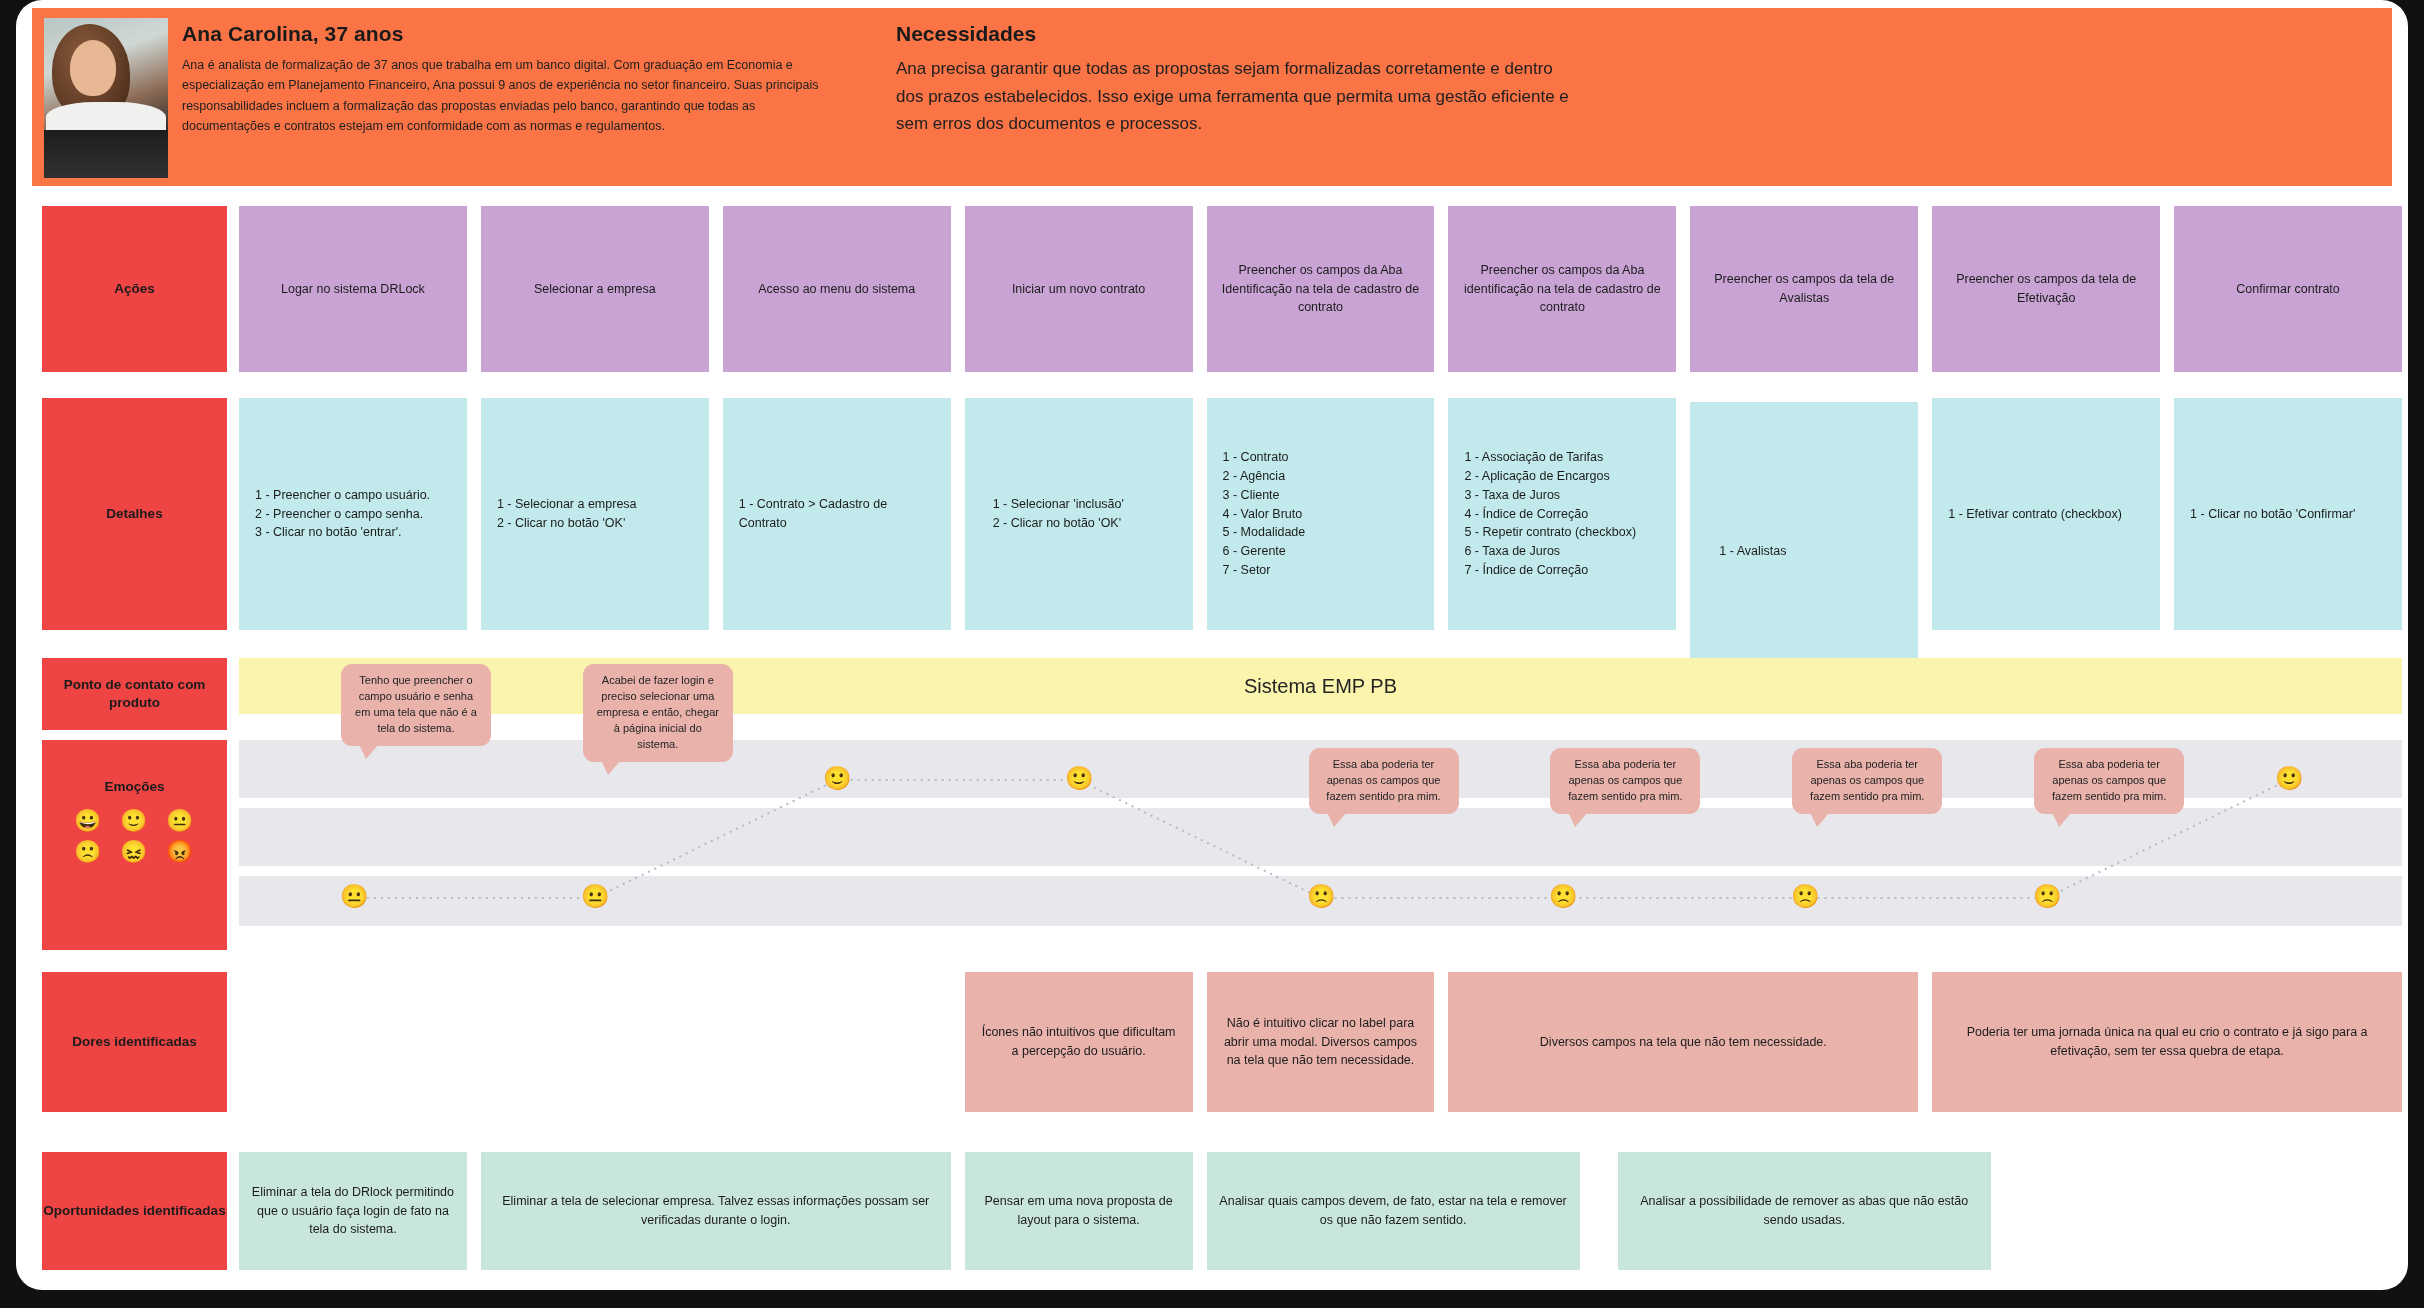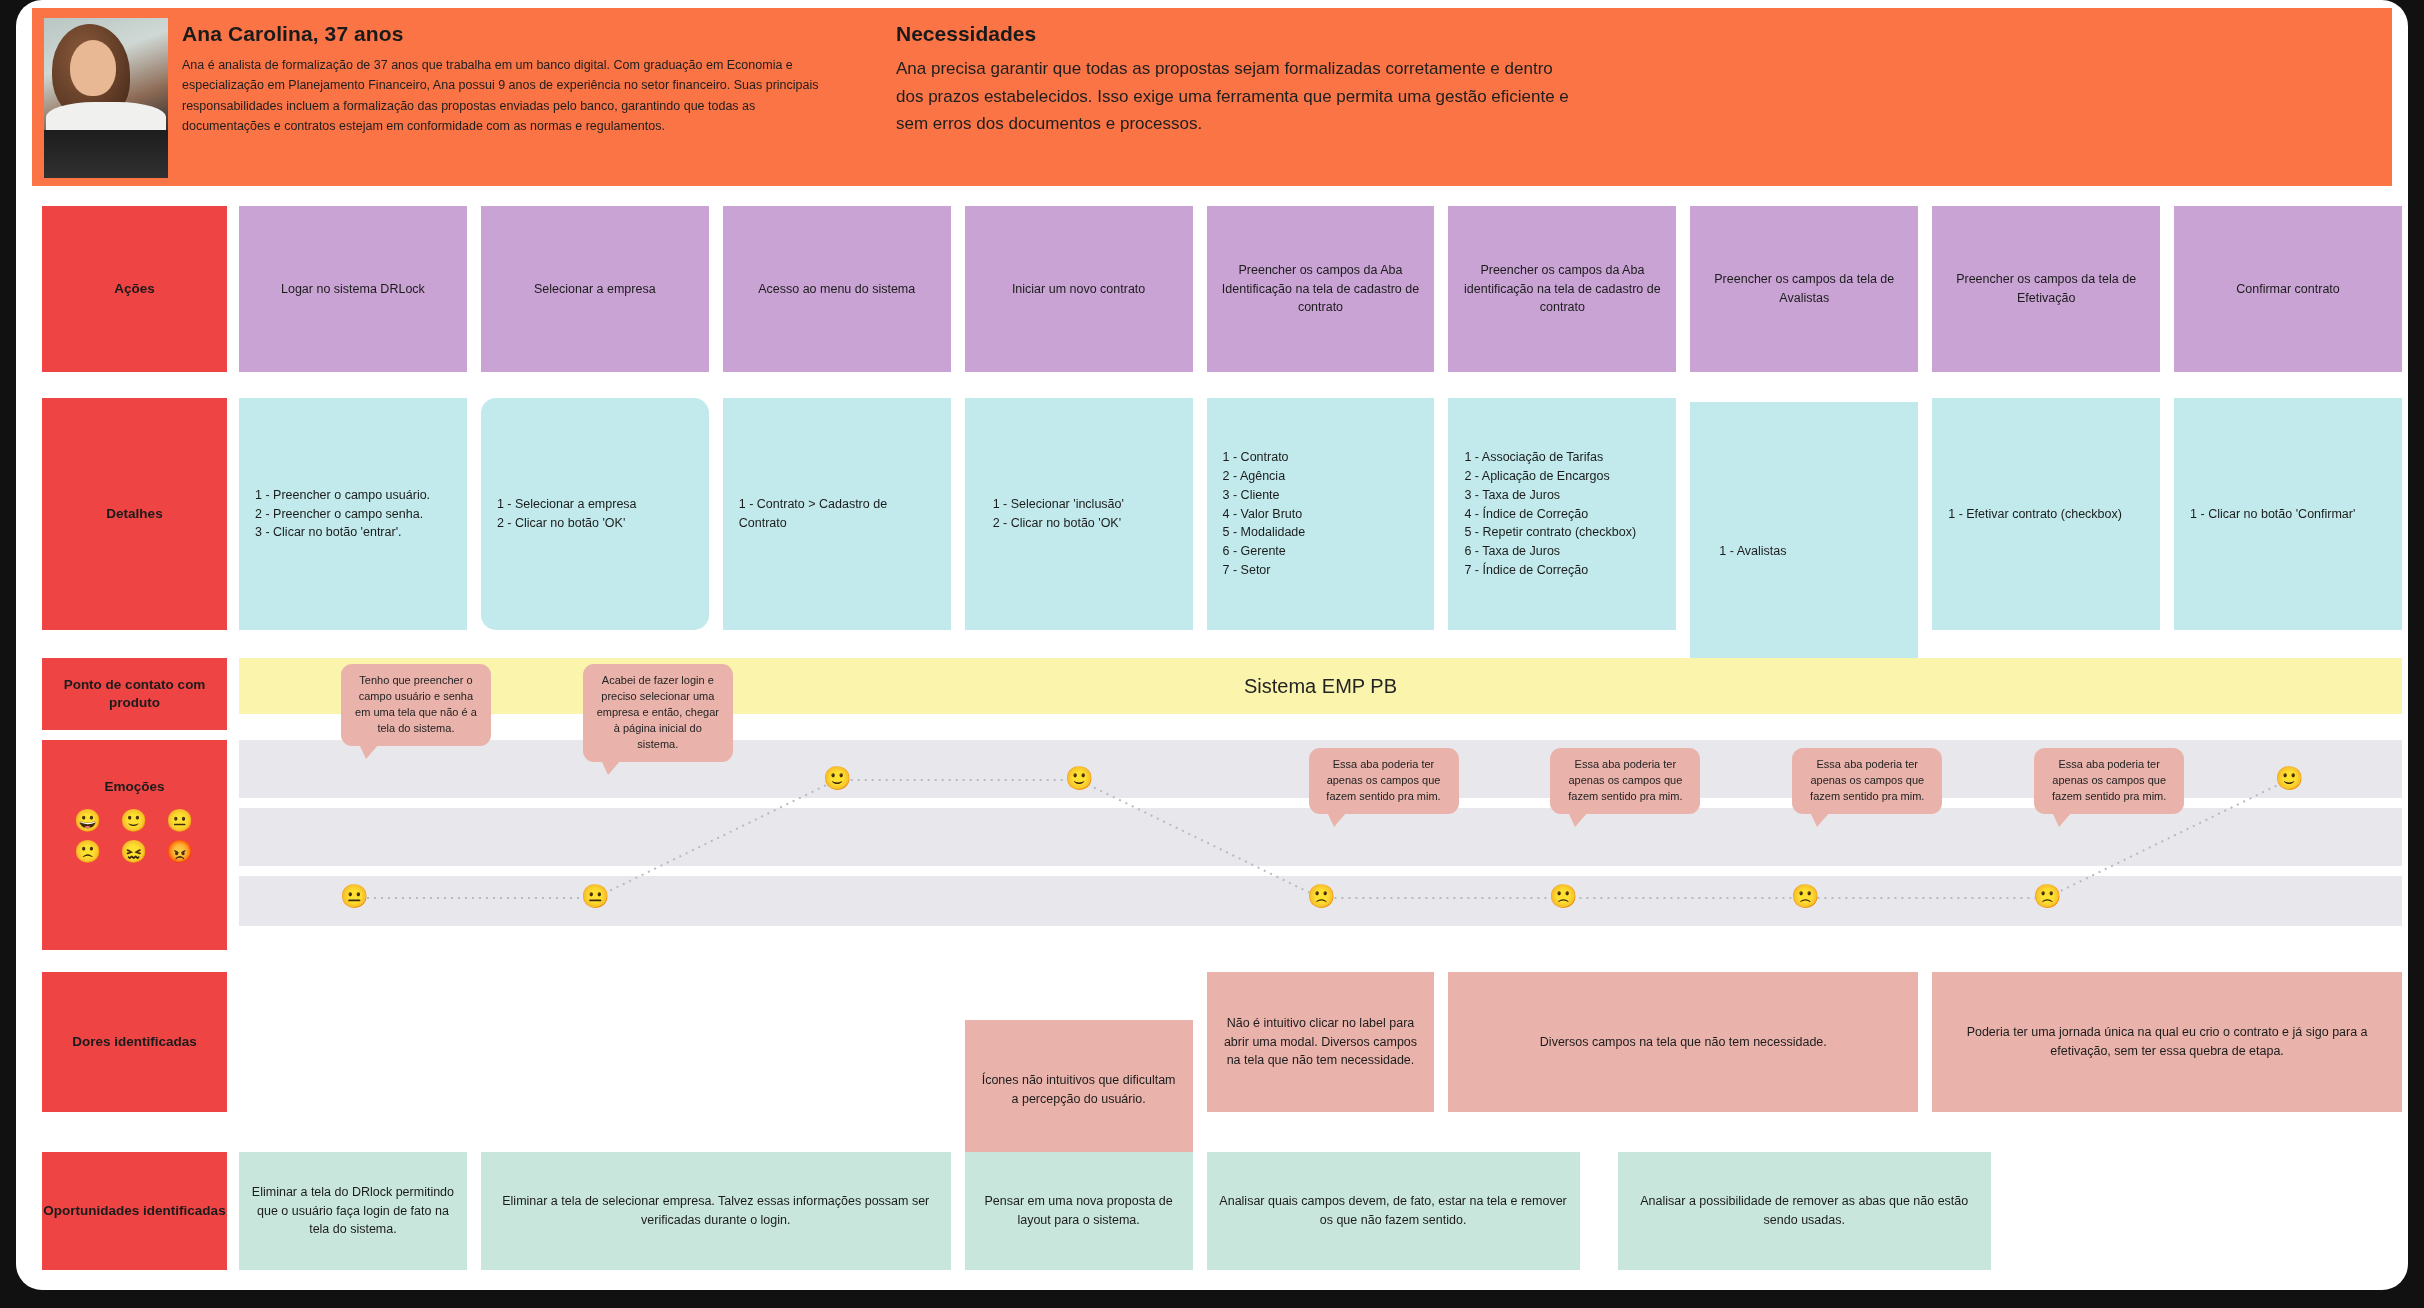--- a/index.html
+++ b/index.html
@@ -126,21 +126,21 @@
         <div class="cell purple" style="left: 1935.11px; width: 227.889px; height: 166px; top: 0px;">Confirmar contrato</div>
       </div>
   </section>
 
   <section class="row" id="row-detalhes" style="top:398px; height:232px;">
     <div class="rowlabel" style="height:232px;">Detalhes</div>
     <div class="track" id="track-detalhes">
         <div class="cell cyan left" style="left: 0px; width: 227.889px; height: 232px; top: 0px; white-space: pre-line; padding: 14px 16px;">1 - Preencher o campo usuário.
  2 - Preencher o campo senha.
 3 - Clicar no botão 'entrar'.</div>
-        <div class="cell cyan left" style="left: 241.889px; width: 227.889px; height: 232px; top: 0px; white-space: pre-line; padding: 14px 16px; border-radius: 15px;">1 - Selecionar a empresa
+        <div class="cell cyan left" style="left: 241.889px; width: 227.889px; height: 232px; top: 0px; white-space: pre-line; padding: 14px 16px;">1 - Selecionar a empresa
 2 - Clicar no botão 'OK'</div>
         <div class="cell cyan left" style="left: 483.778px; width: 227.889px; height: 232px; top: 0px; white-space: pre-line; padding: 14px 16px;">1 - Contrato &gt; Cadastro de Contrato</div>
         <div class="cell cyan left" style="left: 725.667px; width: 227.889px; height: 232px; top: 0px; white-space: pre-line; padding: 14px 28px;">1 - Selecionar 'inclusão'
 2 - Clicar no botão 'OK'</div>
         <div class="cell cyan left" style="left: 967.556px; width: 227.889px; height: 232px; top: 0px; white-space: pre-line; padding: 14px 16px;">1 - Contrato
 2 - Agência
 3 - Cliente
 4 - Valor Bruto
 5 - Modalidade
 6 - Gerente
@@ -202,21 +202,21 @@
           <div class="bubble" style="width: 150px; left: 1311.39px; top: 8px;">Essa aba poderia ter apenas os campos que fazem sentido pra mim.</div>
           <div class="bubble" style="width: 150px; left: 1553.28px; top: 8px;">Essa aba poderia ter apenas os campos que fazem sentido pra mim.</div>
           <div class="bubble" style="width: 150px; left: 1795.17px; top: 8px;">Essa aba poderia ter apenas os campos que fazem sentido pra mim.</div>
         </div>
     </div>
   </section>
 
   <section class="row" id="row-dores" style="top:972px; height:140px;">
     <div class="rowlabel" style="height:140px;">Dores identificadas</div>
     <div class="track" id="track-dores">
-        <div class="cell pink" style="left: 725.667px; width: 227.889px; height: 140px; top: 0px; margin-top: 48px;">Ícones não intuitivos que dificultam a percepção do usuário.</div>
+        <div class="cell pink" style="left: 725.667px; width: 227.889px; height: 140px; top: 0px;">Ícones não intuitivos que dificultam a percepção do usuário.</div>
         <div class="cell pink" style="left: 967.556px; width: 227.889px; height: 140px; top: 0px;">Não é intuitivo clicar no label para abrir uma modal. Diversos campos na tela que não tem necessidade.</div>
         <div class="cell pink" style="left: 1209.44px; width: 469.778px; height: 140px; top: 0px;">Diversos campos na tela que não tem necessidade.</div>
         <div class="cell pink" style="left: 1693.22px; width: 469.778px; height: 140px; top: 0px;">Poderia ter uma jornada única na qual eu crio o contrato e já sigo para a efetivação, sem ter essa quebra de etapa.</div>
       </div>
   </section>
 
   <section class="row" id="row-oport" style="top:1152px; height:118px;">
     <div class="rowlabel" style="height:118px;">Oportunidades identificadas</div>
     <div class="track" id="track-oport">
         <div class="cell mint" style="left: 241.889px; width: 469.778px; height: 118px; top: 0px;">Eliminar a tela de selecionar empresa. Talvez essas informações possam ser verificadas durante o login.</div>

